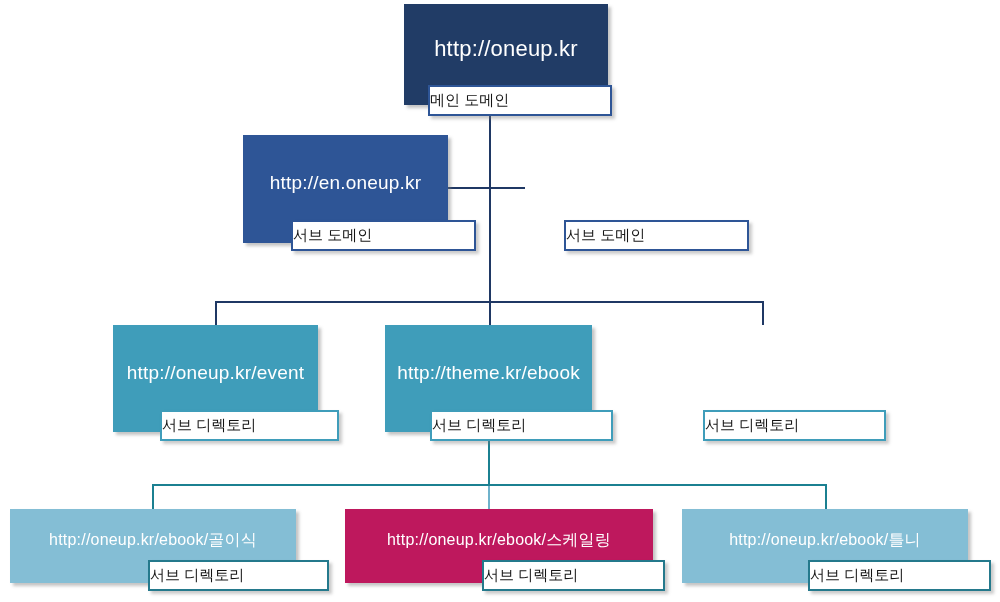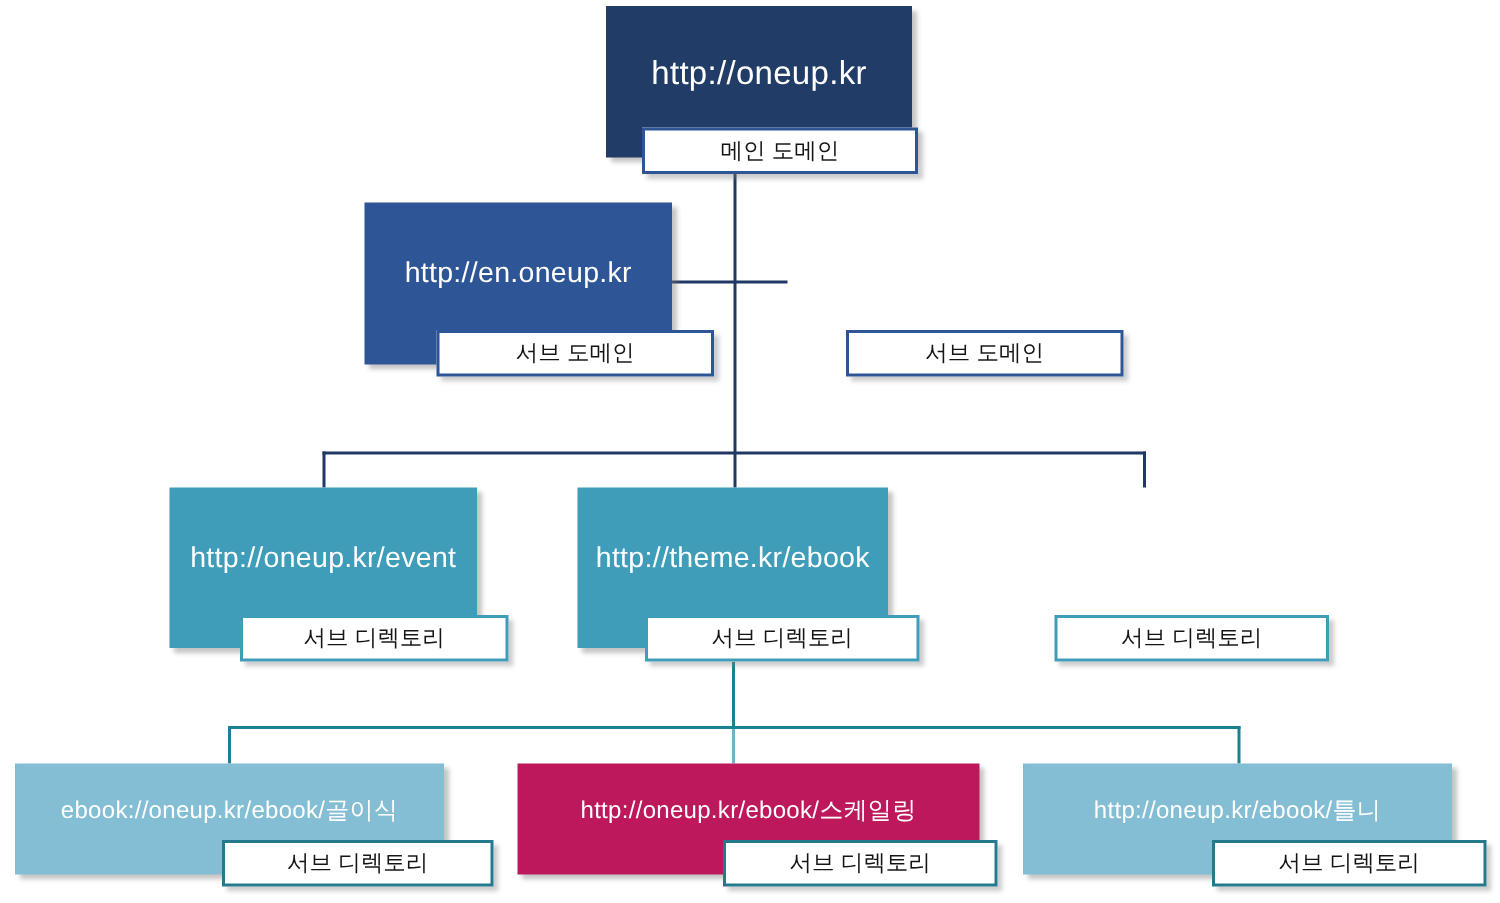--- a/index.html
+++ b/index.html
@@ -7,21 +7,21 @@
     position:relative;width:1000px;height:602px;background:#ffffff;overflow:hidden;
     font-family:"Liberation Sans","DejaVu Sans",sans-serif;
   }
   .node{
     position:absolute;z-index:2;display:flex;align-items:center;justify-content:center;
     color:#ffffff;padding-bottom:12px;box-sizing:border-box;
     box-shadow:3px 3px 3px rgba(125,125,125,0.45);
     letter-spacing:0.2px;
   }
   .tag{
-    position:absolute;z-index:3;background:#ffffff;display:flex;align-items:center;justify-content:center;
+    position:absolute;z-index:3;background:#ffffff;display:flex;align-items:center;
     font-size:15px;color:#141414;box-sizing:border-box;
     box-shadow:3px 3px 3px rgba(125,125,125,0.40);
   }
   .line{position:absolute;z-index:1;}
   .navy{background:#1F3864;}
   .tealline{background:#1B8091;}
 
   
   #n-root{left:388px;top:4px;width:204px;height:101px;background:#213C66;font-size:22px;margin-left:16px;}
   #t-root{left:428px;top:85px;width:184px;height:31px;border:2px solid #2E5596;}
@@ -103,21 +103,21 @@
   </div>
   <div class="tag" id="t-ebook">
     <span>서브 디렉토리</span>
   </div>
 
   <div class="tag" id="t-theme">
     <span>서브 디렉토리</span>
   </div>
 
   <div class="node" id="n-d1">
-    <span>ebook://oneup.kr/ebook/골이식</span>
+    <span>http://oneup.kr/ebook/골이식</span>
   </div>
   <div class="tag" id="t-d1">
     <span>서브 디렉토리</span>
   </div>
 
   <div class="node" id="n-d2">
     <span>http://oneup.kr/ebook/스케일링</span>
   </div>
   <div class="tag" id="t-d2">
     <span>서브 디렉토리</span>

